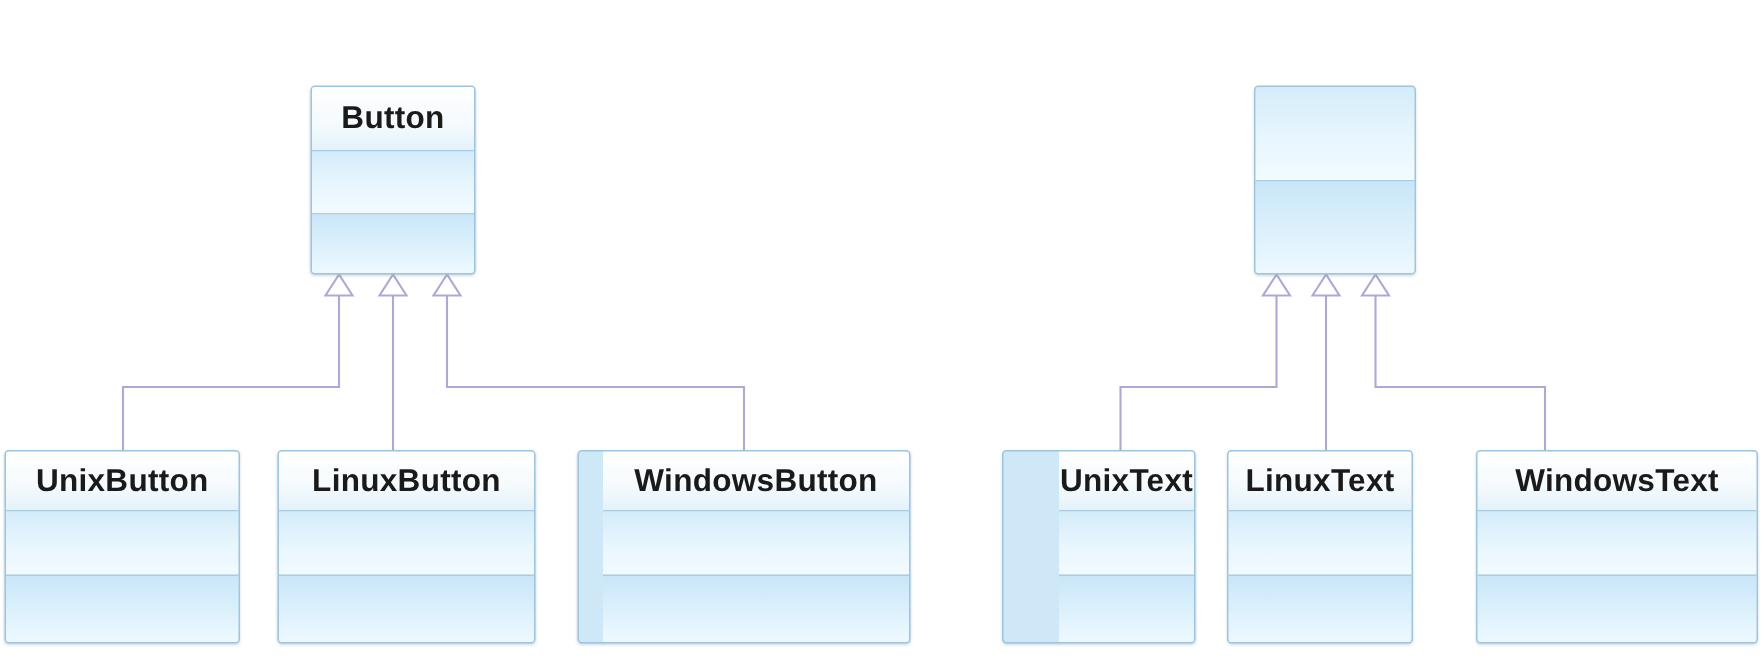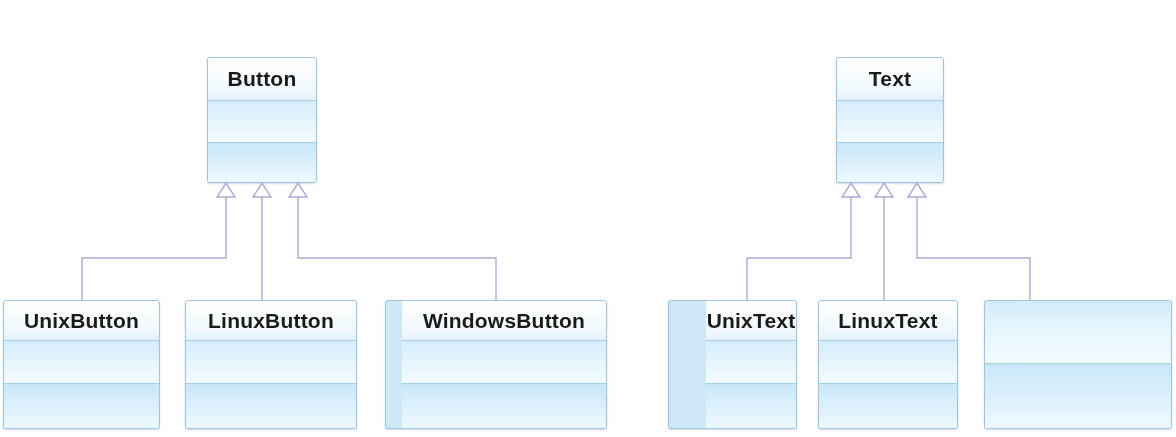--- a/index.html
+++ b/index.html
@@ -144,35 +144,35 @@
     <div class="uml-ops"></div>
   </div>
 
   <div class="uml-class child" style="left: 385px; top: 300px; width: 222px; height: 129px; padding-left: 16px;">
     <div class="uml-name">WindowsButton</div>
     <div class="uml-attrs"></div>
     <div class="uml-ops"></div>
   </div>
 
   <div class="uml-class parent" style="left: 836px; top: 57px; width: 108px; height: 126px;">
-    <div class="uml-name">Text</div>
     <div class="uml-attrs"></div>
     <div class="uml-ops"></div>
   </div>
 
   <div class="uml-class child" style="left: 668px; top: 300px; width: 129px; height: 129px; padding-left: 37px;">
     <div class="uml-name">UnixText</div>
     <div class="uml-attrs"></div>
     <div class="uml-ops"></div>
   </div>
 
-  <div class="uml-class child" style="left: 818px; top: 300px; width: 140px; height: 129px;">
+  <div class="uml-class child" style="left: 818px; top: 300px; width: 124px; height: 129px;">
     <div class="uml-name">LinuxText</div>
     <div class="uml-attrs"></div>
     <div class="uml-ops"></div>
   </div>
 
   <div class="uml-class child" style="left: 984px; top: 300px; width: 188px; height: 129px;">
+    <div class="uml-name">WindowsText</div>
     <div class="uml-attrs"></div>
     <div class="uml-ops"></div>
   </div>
 
 </div>
 
 </body></html>

